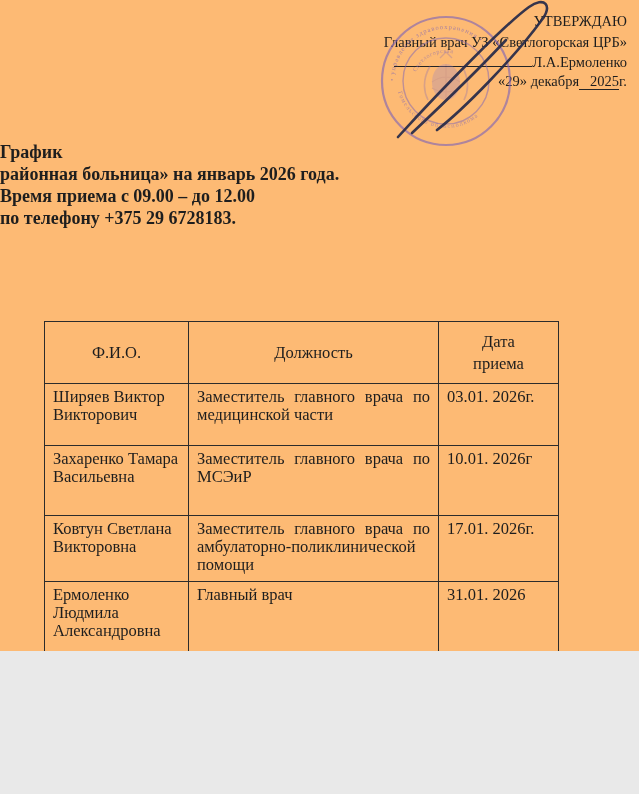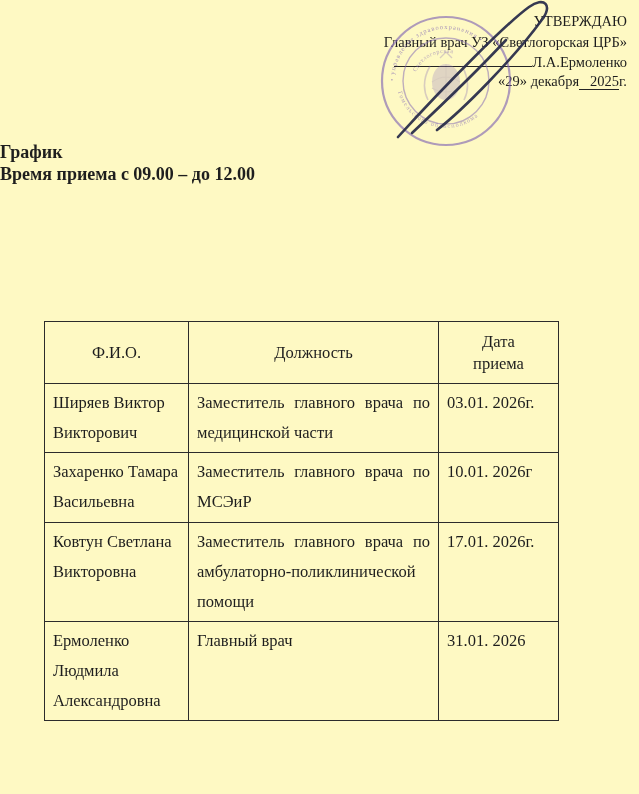--- a/index.html
+++ b/index.html
@@ -3,22 +3,22 @@
 <meta charset="utf-8">
 <style>
   html,body{margin:0;padding:0;}
   body{
     width:639px;height:794px;
     background:#e9e9e9;
     font-family:"Liberation Serif","DejaVu Serif",serif;
     color:#1e1e1e;
   }
   .page{
-    position:relative;width:639px;height:794px;
-    background:#fef9c3;overflow:hidden;
+    position:relative;width:639px;height:651px;
+    background:#fdba74;overflow:hidden;
   }
 
   
   .approval{
     position:absolute;top:13px;right:12px;
     text-align:right;font-size:14.5px;line-height:17.5px;
     white-space:nowrap;z-index:1;
   }
   .approval .l2{margin-top:3px;}
   .sig-line{
@@ -55,21 +55,21 @@
     padding:4px 8px;
     overflow:hidden;
   }
   table.sched thead tr{height:62px;}
   table.sched th{
     font-weight:normal;text-align:center;vertical-align:middle;
     line-height:22px;
   }
   th.datehead{white-space:pre-line;}
   table.sched tbody td{
-    vertical-align:top;line-height:30px;
+    vertical-align:top;line-height:18px;
   }
   td.c-name{padding-top:6px;}
   td.c-pos{text-align:justify;padding-top:6px;}
   td.c-date{padding-top:5px;padding-left:6px;white-space:nowrap;}
   tbody tr:nth-child(1){height:62px;}
   tbody tr:nth-child(2){height:70px;padding-left:32px;}
   tbody tr:nth-child(3){height:66px;padding-left:32px;}
   tbody tr:nth-child(4){height:86px;}
   tbody tr:nth-child(5){height:71px;padding-left:16px;}
 </style>
@@ -114,21 +114,23 @@
     </g>
 
     <g stroke="#272b49" stroke-width="2.6" fill="none" stroke-linecap="round" opacity="0.93">
       <path d="M 398 137 C 448 82, 508 22, 529 7 C 544 -4, 554 5, 541 21 C 514 58, 464 109, 437 130"></path>
       <path d="M 412 133 C 446 101, 481 67, 506 40"></path>
     </g>
   </svg>
 
   <div class="doc-title">
     <div>График</div>
+    <div>районная больница» на январь 2026 года.</div>
     <div>Время приема с 09.00 – до 12.00</div>
+    <div>по телефону +375 29 6728183.</div>
   </div>
 
   <table class="sched">
     <colgroup>
         <col class="c1">
         <col class="c2">
         <col class="c3">
       </colgroup>
     <thead>
       <tr>

